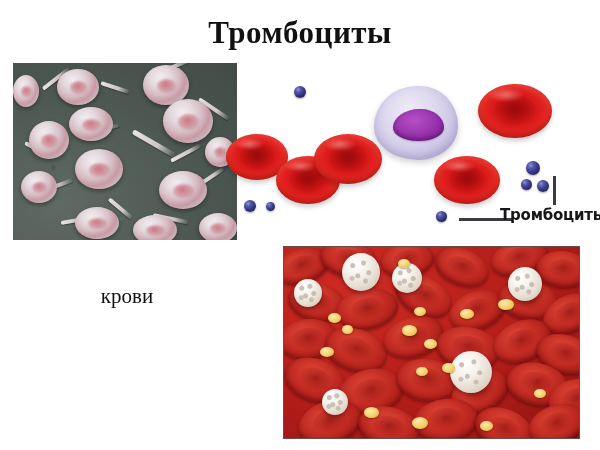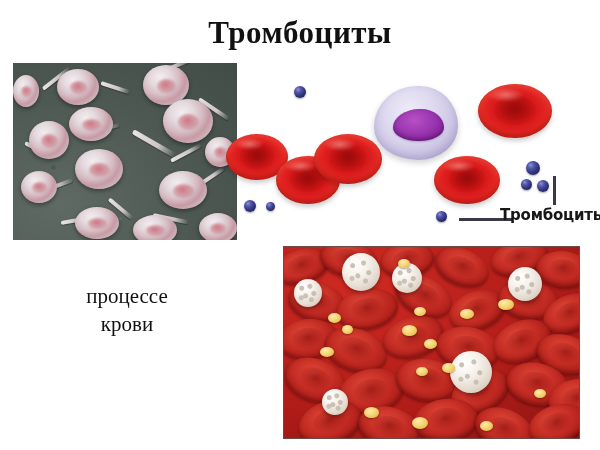--- a/index.html
+++ b/index.html
@@ -309,21 +309,20 @@
   <div class="plt" style="left:146px; top:108px; width:48px; height:38px;"></div>
   <div class="plt" style="left:8px;   top:108px; width:36px; height:32px;"></div>
   <div class="plt" style="left:62px;  top:144px; width:44px; height:32px;"></div>
   <div class="plt" style="left:120px; top:152px; width:44px; height:30px;"></div>
   <div class="plt" style="left:186px; top:150px; width:38px; height:30px;"></div>
   <div class="plt" style="left:0px;   top:12px;  width:26px; height:32px;"></div>
   <div class="plt" style="left:192px; top:74px;  width:30px; height:30px;"></div>
 </div>
 
 <div id="caption">
-  <div>процессе</div>
   <div>крови</div>
 </div>
 
 <div id="blood-diagram">
 
   <div class="rbc" style="left:-12px; top:62px; width:62px; height:46px;">
       <div class="shadow"></div>
     </div>
   <div class="rbc" style="left:38px;  top:84px; width:64px; height:48px;">
       <div class="shadow"></div>

